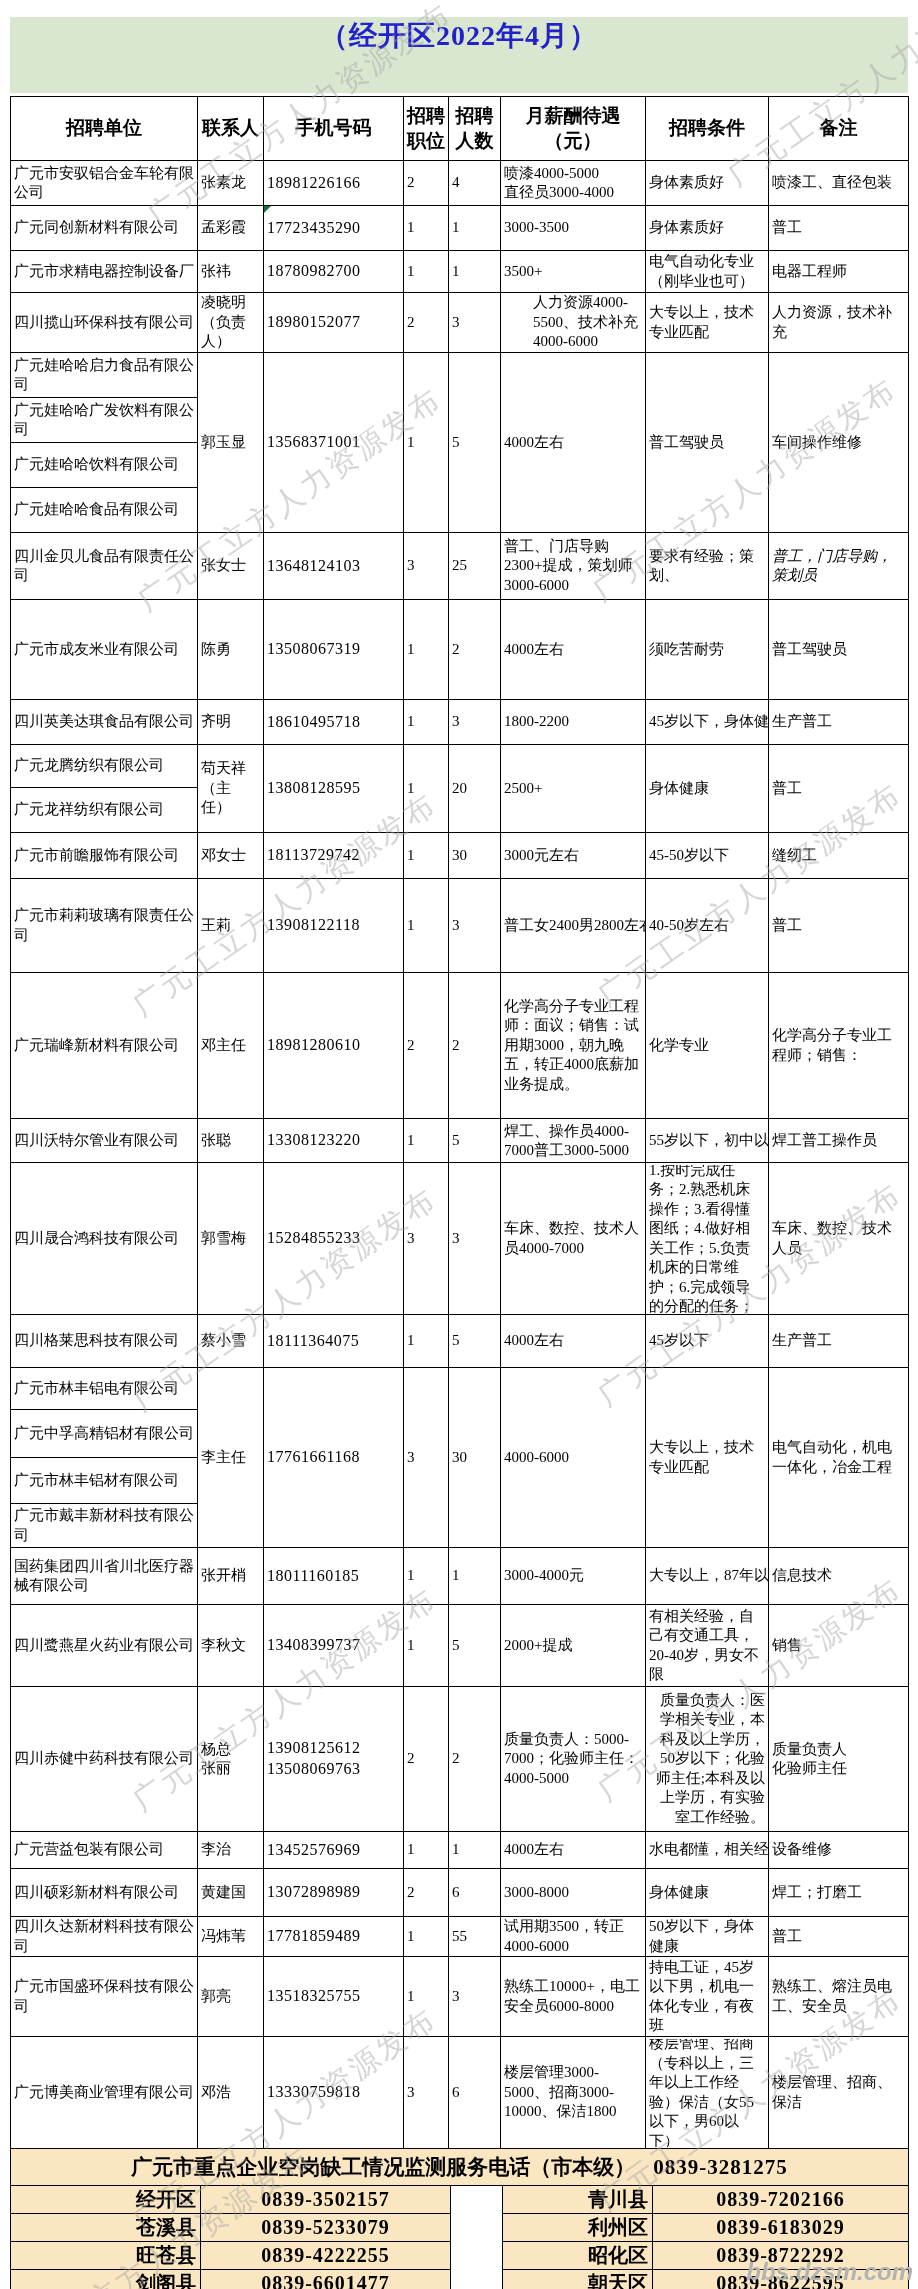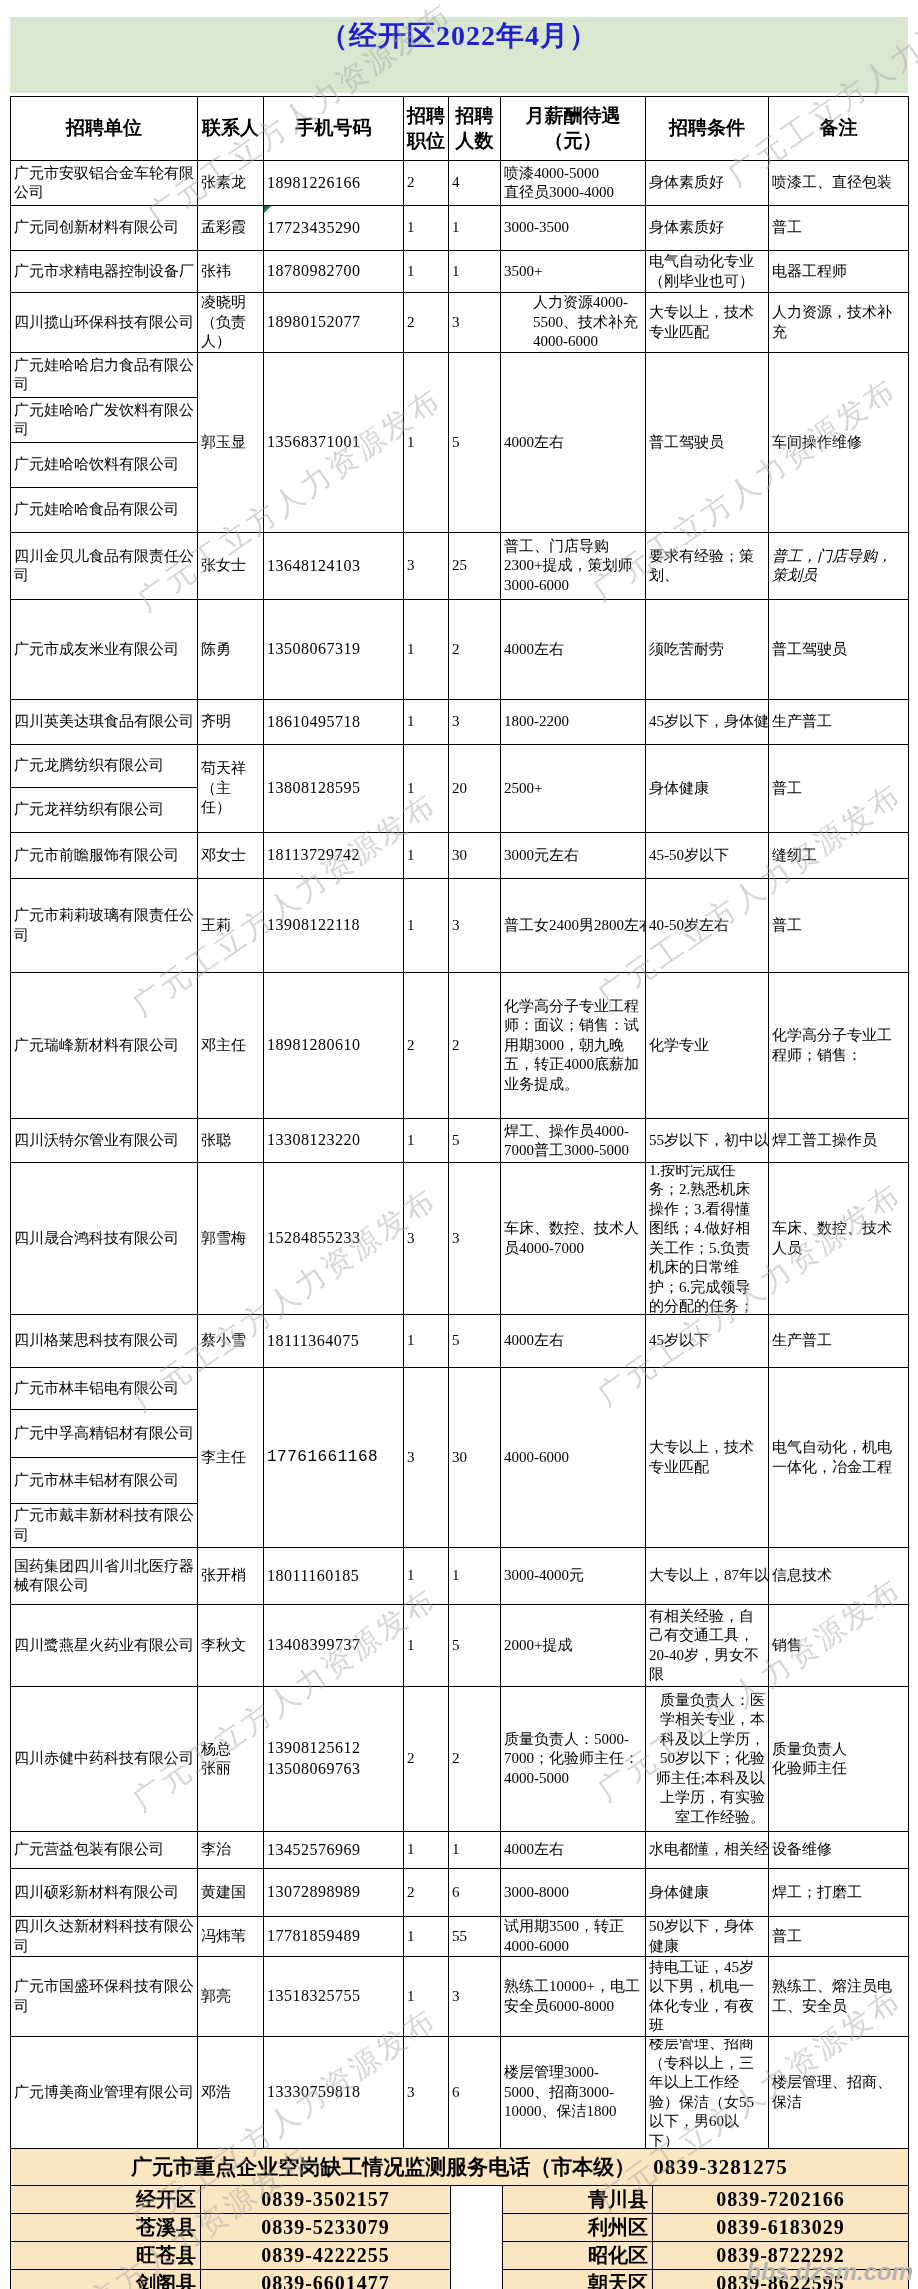--- a/index.html
+++ b/index.html
@@ -497,21 +497,21 @@
         </td>
       </tr>
       <tr style="height: 42px;">
         <td>
           <div class="cw" style="height: 38px;">广元市林丰铝电有限公司</div>
         </td>
         <td rowspan="4">
           <div class="cw" style="height: 176px;">李主任</div>
         </td>
         <td rowspan="4">
-          <div class="cw phone" style="height: 176px; font-family: Liberation Mono, monospace;">17761661168</div>
+          <div class="cw phone" style="height: 176px;">17761661168</div>
         </td>
         <td rowspan="4">
           <div class="cw" style="height: 176px;">3</div>
         </td>
         <td rowspan="4">
           <div class="cw" style="height: 176px;">30</div>
         </td>
         <td rowspan="4">
           <div class="cw" style="height: 176px;">4000-6000</div>
         </td>

